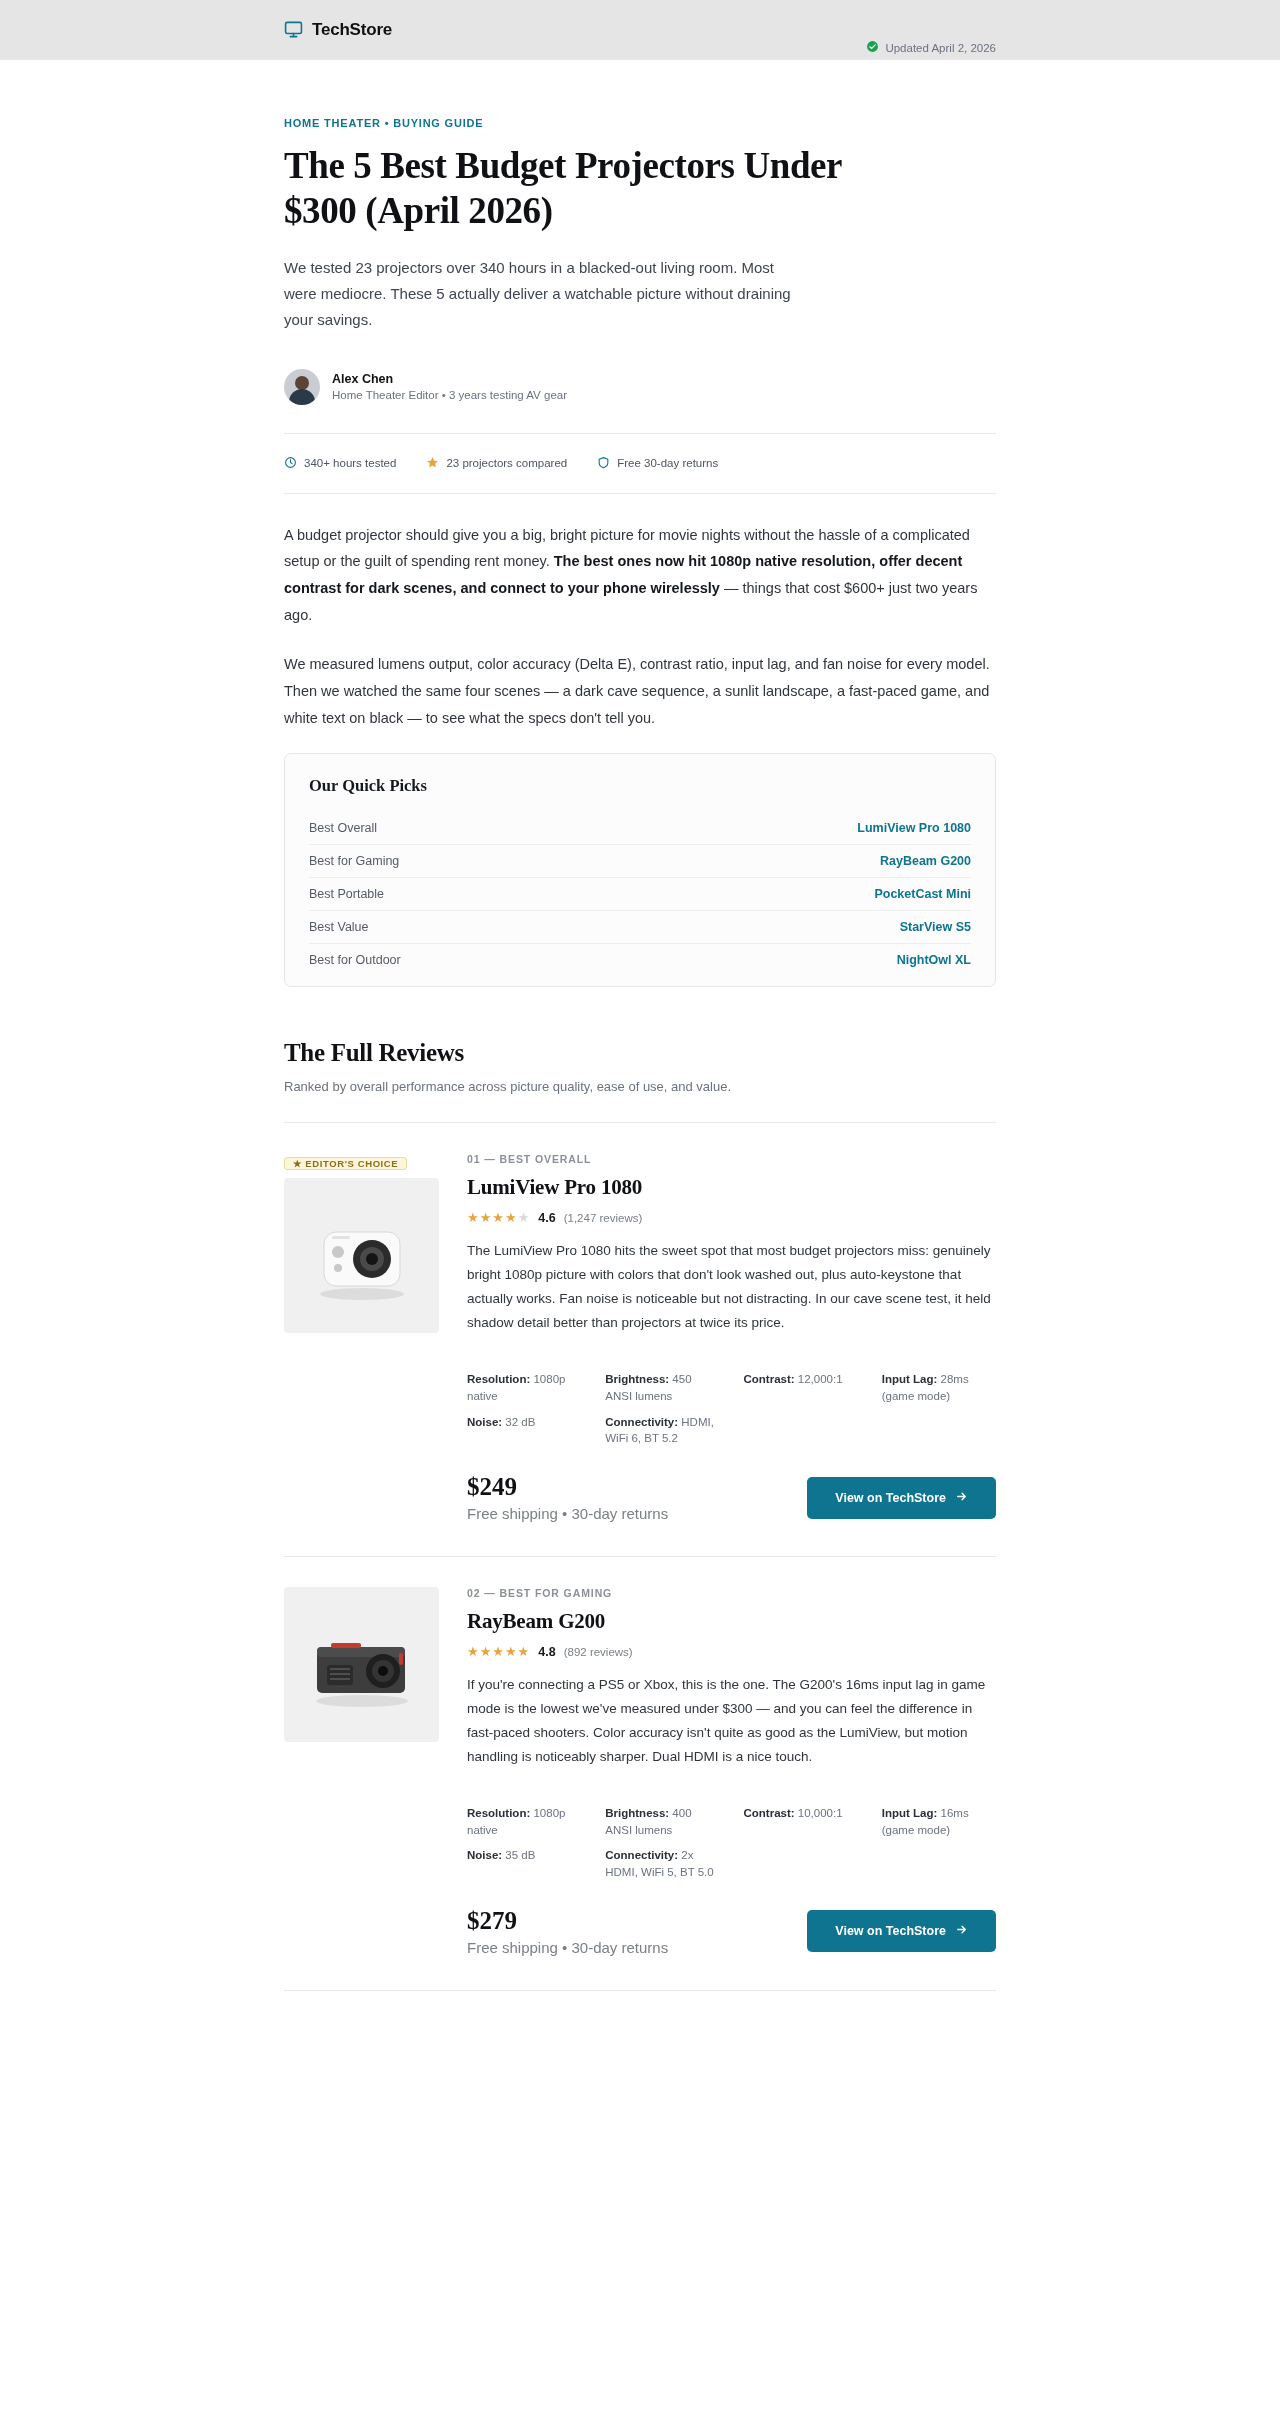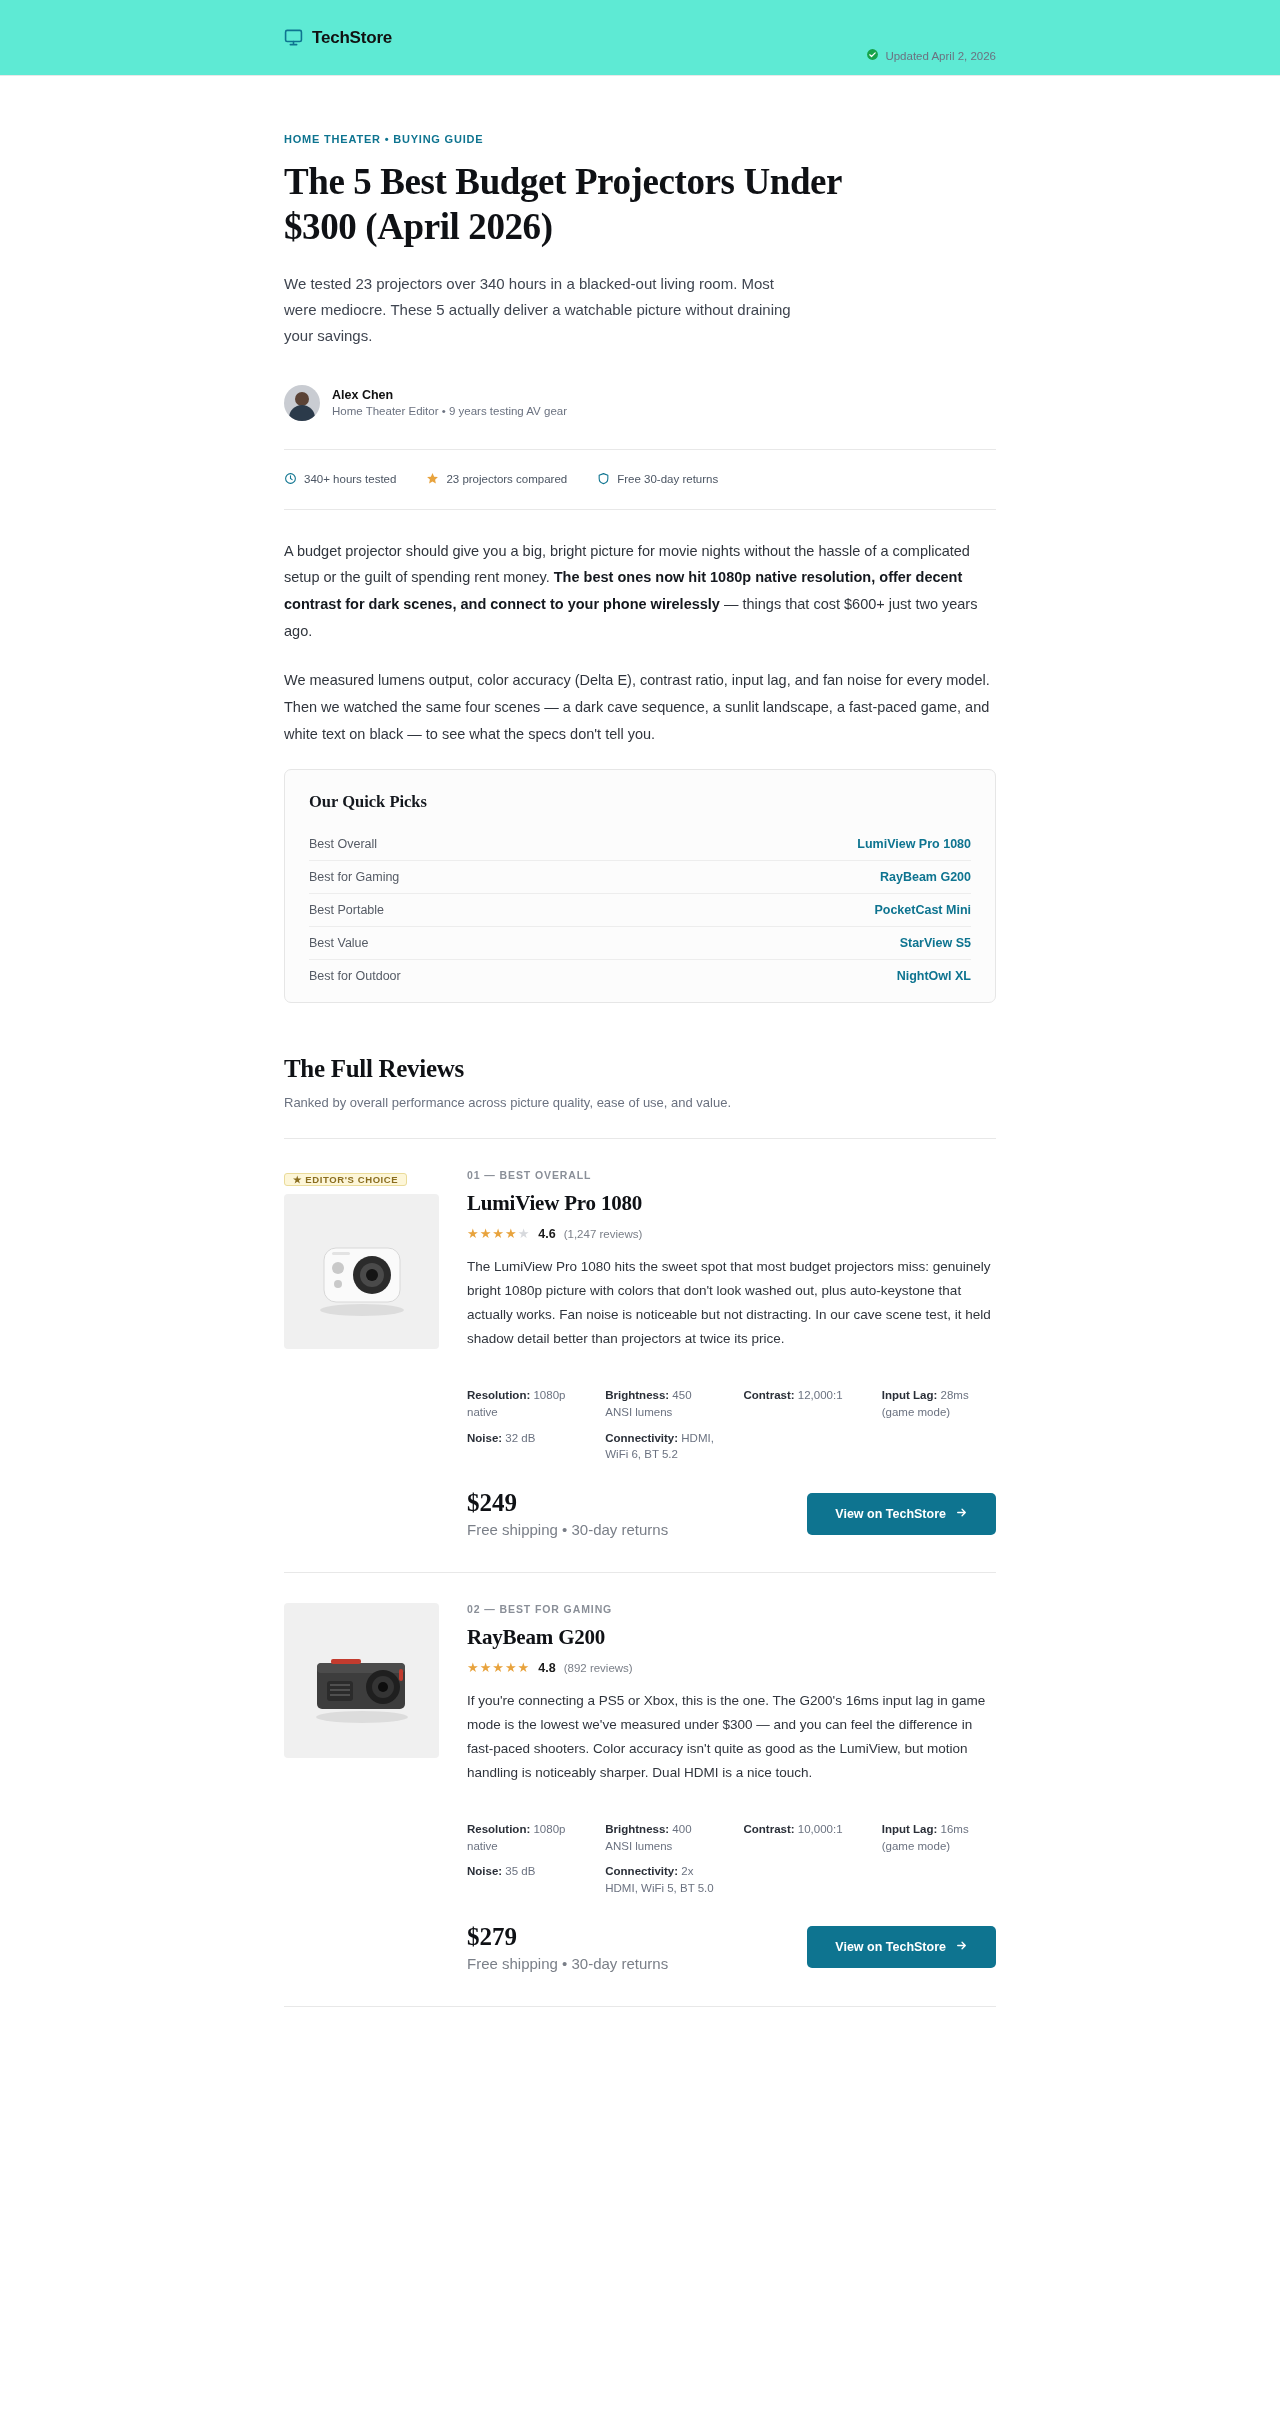--- a/index.html
+++ b/index.html
@@ -7,26 +7,26 @@
   body {
     width: 1280px;
     background: #ffffff;
     font-family: "Liberation Sans", sans-serif;
     color: #1a1a1a;
     -webkit-font-smoothing: antialiased;
   }
 
   
   .site-header {
-    height: 76px;
+    height: 60px;
     border-bottom: 1px solid #e8e8e8;
     display: flex;
     align-items: center;
     justify-content: center;
-    background: #5eead4;
+    background: #e5e5e5;
     text-align: center;
   }
   .header-inner {
     width: 712px;
     display: flex;
     align-items: center;
     justify-content: space-between;
   }
   .brand {
     display: flex;
@@ -352,21 +352,21 @@
 
   <div class="dek">We tested 23 projectors over 340 hours in a blacked-out living room. Most were mediocre. These 5 actually deliver a watchable picture without draining your savings.</div>
 
   <div class="author-row">
     <div class="avatar">
       <span class="head"></span>
         <span class="body"></span>
     </div>
     <div>
       <div class="author-name">Alex Chen</div>
-      <div class="author-meta">Home Theater Editor • 9 years testing AV gear</div>
+      <div class="author-meta">Home Theater Editor • 3 years testing AV gear</div>
     </div>
   </div>
 
   <div class="stats">
     <div class="stat">
       <span>
         <svg width="13" height="13" viewBox="0 0 24 24" fill="none" stroke="#0e7490" stroke-width="2">
             <circle cx="12" cy="12" r="9"></circle>
             <path d="M12 7v5l3 2" stroke-linecap="round"></path>
           </svg>

